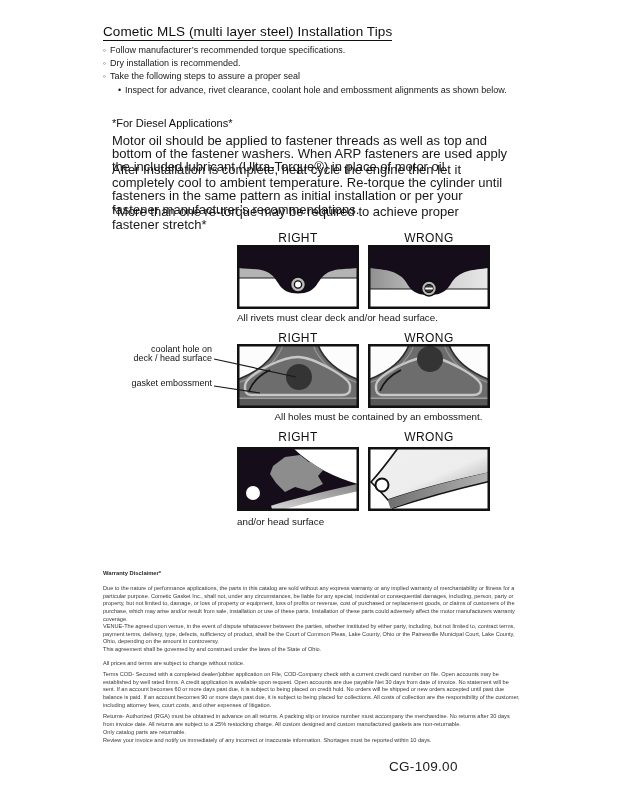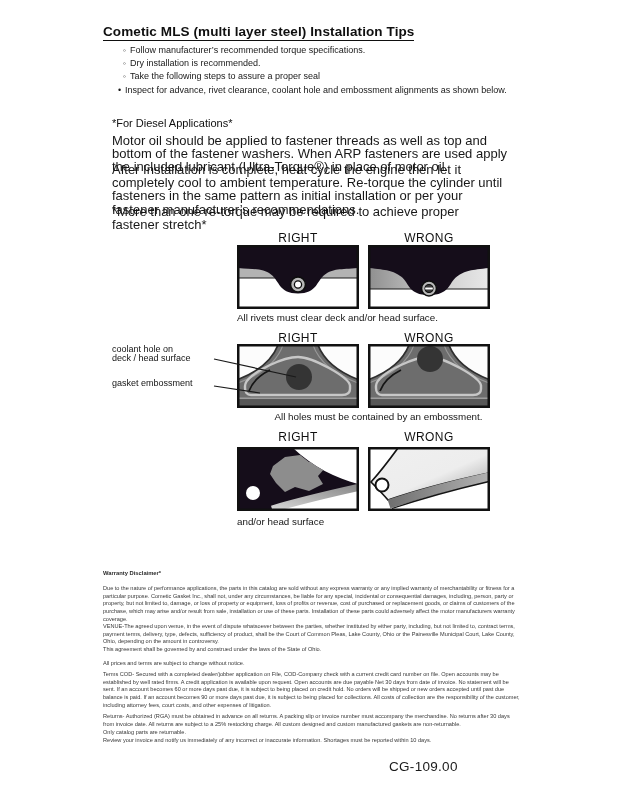--- a/index.html
+++ b/index.html
@@ -2,26 +2,26 @@
 <html><head>
 <meta charset="utf-8">
 <style>
   html,body { margin:0; padding:0; background:#ffffff; }
   .page {
     position:relative; width:618px; height:800px; background:#ffffff;
     font-family:"Liberation Sans", sans-serif; color:#1d1d1d; overflow:hidden;
   }
   .title {
     position:absolute; left:103px; top:24px; margin:0;
-    font-size:13.5px; font-weight:bold; color:#0f0f0f;
+    font-size:13.5px; font-weight:normal; color:#0f0f0f;
     border-bottom:1.8px solid #0f0f0f; padding-bottom:1px; letter-spacing:0.1px;
   }
   .tips { position:absolute; left:103px; top:44px; margin:0; padding:0; list-style:none;
           font-size:9px; line-height:12.7px; width:405px; color:#181818; }
-  .tips li { white-space:nowrap;margin-left:20px; }
+  .tips li { white-space:nowrap; }
   .tips li.sub { margin-left:15px; }
   .marker  { display:inline-block; width:7px; font-size:8px; vertical-align:0.5px; }
   .marker2 { display:inline-block; width:7px; font-size:9px; }
 
   .diesel-heading { position:absolute; left:112px; top:117px; margin:0;
                     font-size:11px; font-weight:normal; color:#0f0f0f; }
   .body-para { position:absolute; left:112px; width:396px; margin:0;
                font-size:13px; line-height:13.2px; color:#181818; }
   #para1 { top:134px; } #para2 { top:163px; } #para3 { top:205px; }
 
@@ -32,21 +32,21 @@
 
   .panel { position:absolute; width:122px; height:64px; }
   .panel svg { display:block; width:122px; height:64px; }
   .row1-pnl { top:245px; } .row2-pnl { top:344px; } .row3-pnl { top:447px; }
 
   .caption { position:absolute; font-size:9.8px; color:#141414; }
   #caption1 { left:237px; top:312px; }
   #caption2 { left:252px; top:411px; width:253px; text-align:center; }
   #caption3 { left:237px; top:516px; width:240px; line-height:11.3px; }
 
-  .ptr-label { position:absolute; left:112px; width:100px; 
+  .ptr-label { position:absolute; left:112px; width:100px; text-align:right;
                font-size:9px; line-height:9.4px; color:#141414; }
   #lbl-coolant { top:345px; } #lbl-emboss { top:379px; }
   #ptr-lines { position:absolute; left:120px; top:344px; width:250px; height:60px; z-index:5; }
 
   .fine-heading { position:absolute; left:103px; top:570px; margin:0;
                   font-size:5.8px; font-weight:bold; color:#2b2b2b; }
   .fine { position:absolute; left:103px; width:417px; margin:0;
           font-size:5.6px; line-height:7.7px; color:#383838; }
   #fine1 { top:585px; } #fine2 { top:623px; } #fine3 { top:660px; }
   #fine4 { top:671px; } #fine5 { top:713px; } #fine6 { top:729px; }

